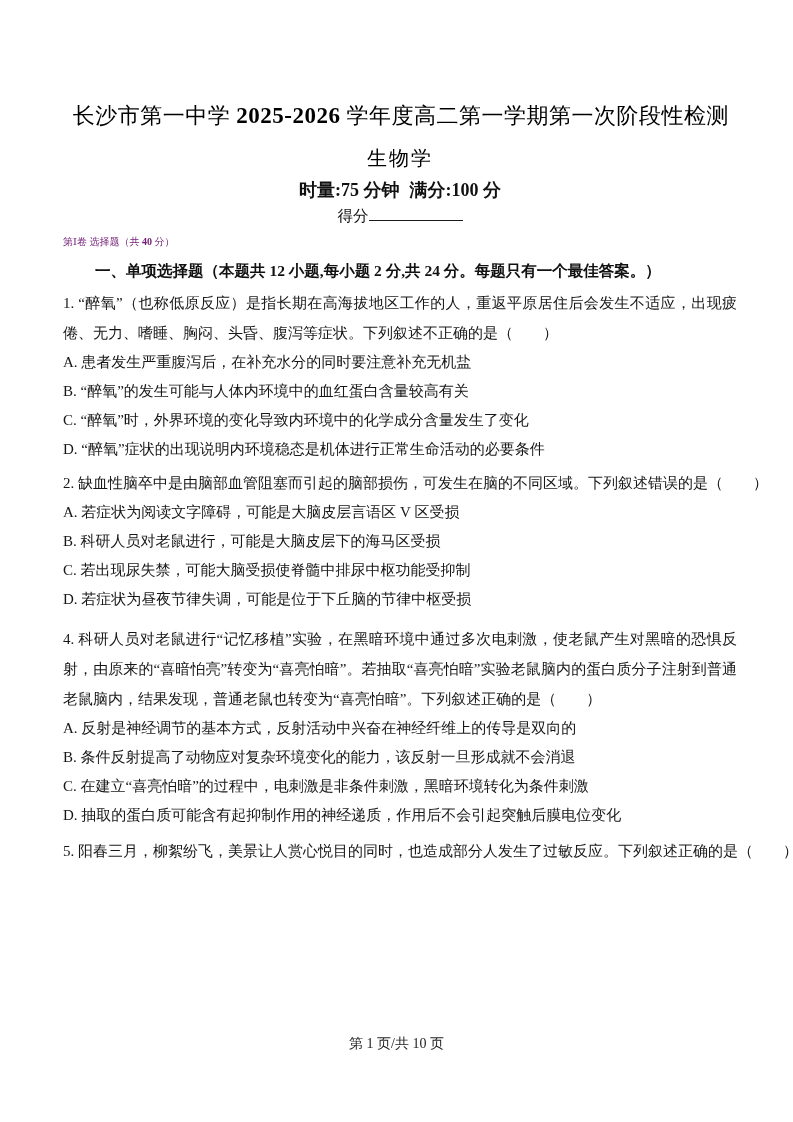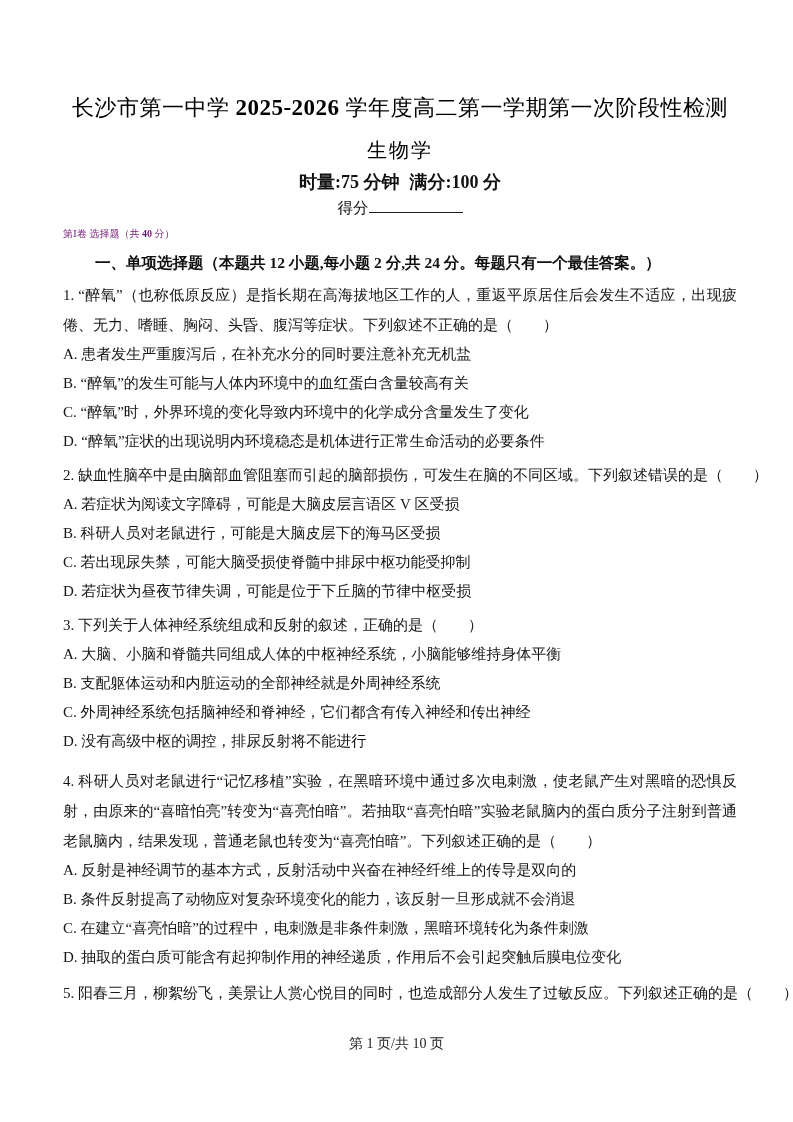--- a/index.html
+++ b/index.html
@@ -13,22 +13,22 @@
     height: 1122px;
     margin: 0 auto;
     background: #ffffff;
     color: #1b1b1b;
     font-family: "Liberation Serif", "DejaVu Serif", serif;
     box-sizing: border-box;
     padding: 91px 56px 0 63px;
     overflow: hidden;
   }
   .title {
-    margin: 0;
-    text-align: center;
+    margin: 8px;
+    text-align: right;
     font-size: 22px;
     font-weight: normal;
     line-height: 34px;
     color: #000;
     letter-spacing: 0.5px;
     white-space: nowrap;
   }
   .title .yr {
     font-weight: bold;
     font-size: 23px;
@@ -136,27 +136,20 @@
   </div>
 
   <div class="q">
     <p class="stem one-line">2. 缺血性脑卒中是由脑部血管阻塞而引起的脑部损伤，可发生在脑的不同区域。下列叙述错误的是（　　）</p>
     <p class="opt">A. 若症状为阅读文字障碍，可能是大脑皮层言语区 V 区受损</p>
     <p class="opt">B. 科研人员对老鼠进行，可能是大脑皮层下的海马区受损</p>
     <p class="opt">C. 若出现尿失禁，可能大脑受损使脊髓中排尿中枢功能受抑制</p>
     <p class="opt">D. 若症状为昼夜节律失调，可能是位于下丘脑的节律中枢受损</p>
   </div>
 
-  <div class="q">
-    <p class="stem one-line">3. 下列关于人体神经系统组成和反射的叙述，正确的是（　　）</p>
-    <p class="opt">A. 大脑、小脑和脊髓共同组成人体的中枢神经系统，小脑能够维持身体平衡</p>
-    <p class="opt">B. 支配躯体运动和内脏运动的全部神经就是外周神经系统</p>
-    <p class="opt">C. 外周神经系统包括脑神经和脊神经，它们都含有传入神经和传出神经</p>
-    <p class="opt">D. 没有高级中枢的调控，排尿反射将不能进行</p>
-  </div>
 
   <div class="q q-gap-lg">
     <p class="stem">4. 科研人员对老鼠进行“记忆移植”实验，在黑暗环境中通过多次电刺激，使老鼠产生对黑暗的恐惧反射，由原来的“喜暗怕亮”转变为“喜亮怕暗”。若抽取“喜亮怕暗”实验老鼠脑内的蛋白质分子注射到普通老鼠脑内，结果发现，普通老鼠也转变为“喜亮怕暗”。下列叙述正确的是（　　）</p>
     <p class="opt">A. 反射是神经调节的基本方式，反射活动中兴奋在神经纤维上的传导是双向的</p>
     <p class="opt">B. 条件反射提高了动物应对复杂环境变化的能力，该反射一旦形成就不会消退</p>
     <p class="opt">C. 在建立“喜亮怕暗”的过程中，电刺激是非条件刺激，黑暗环境转化为条件刺激</p>
     <p class="opt">D. 抽取的蛋白质可能含有起抑制作用的神经递质，作用后不会引起突触后膜电位变化</p>
   </div>
 
   <div class="q q-gap-md">

